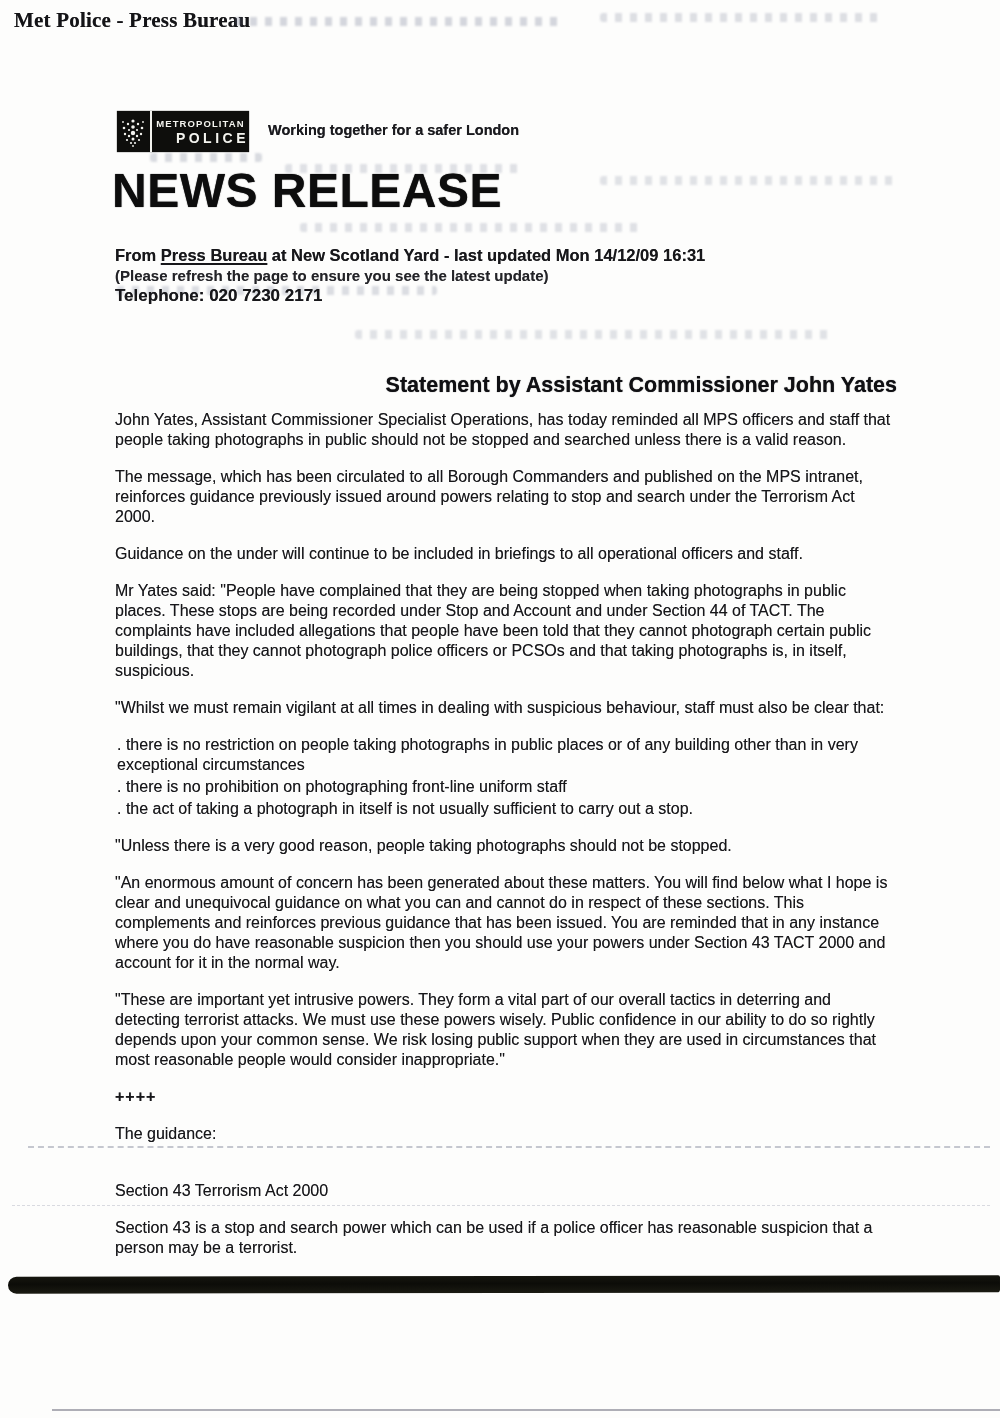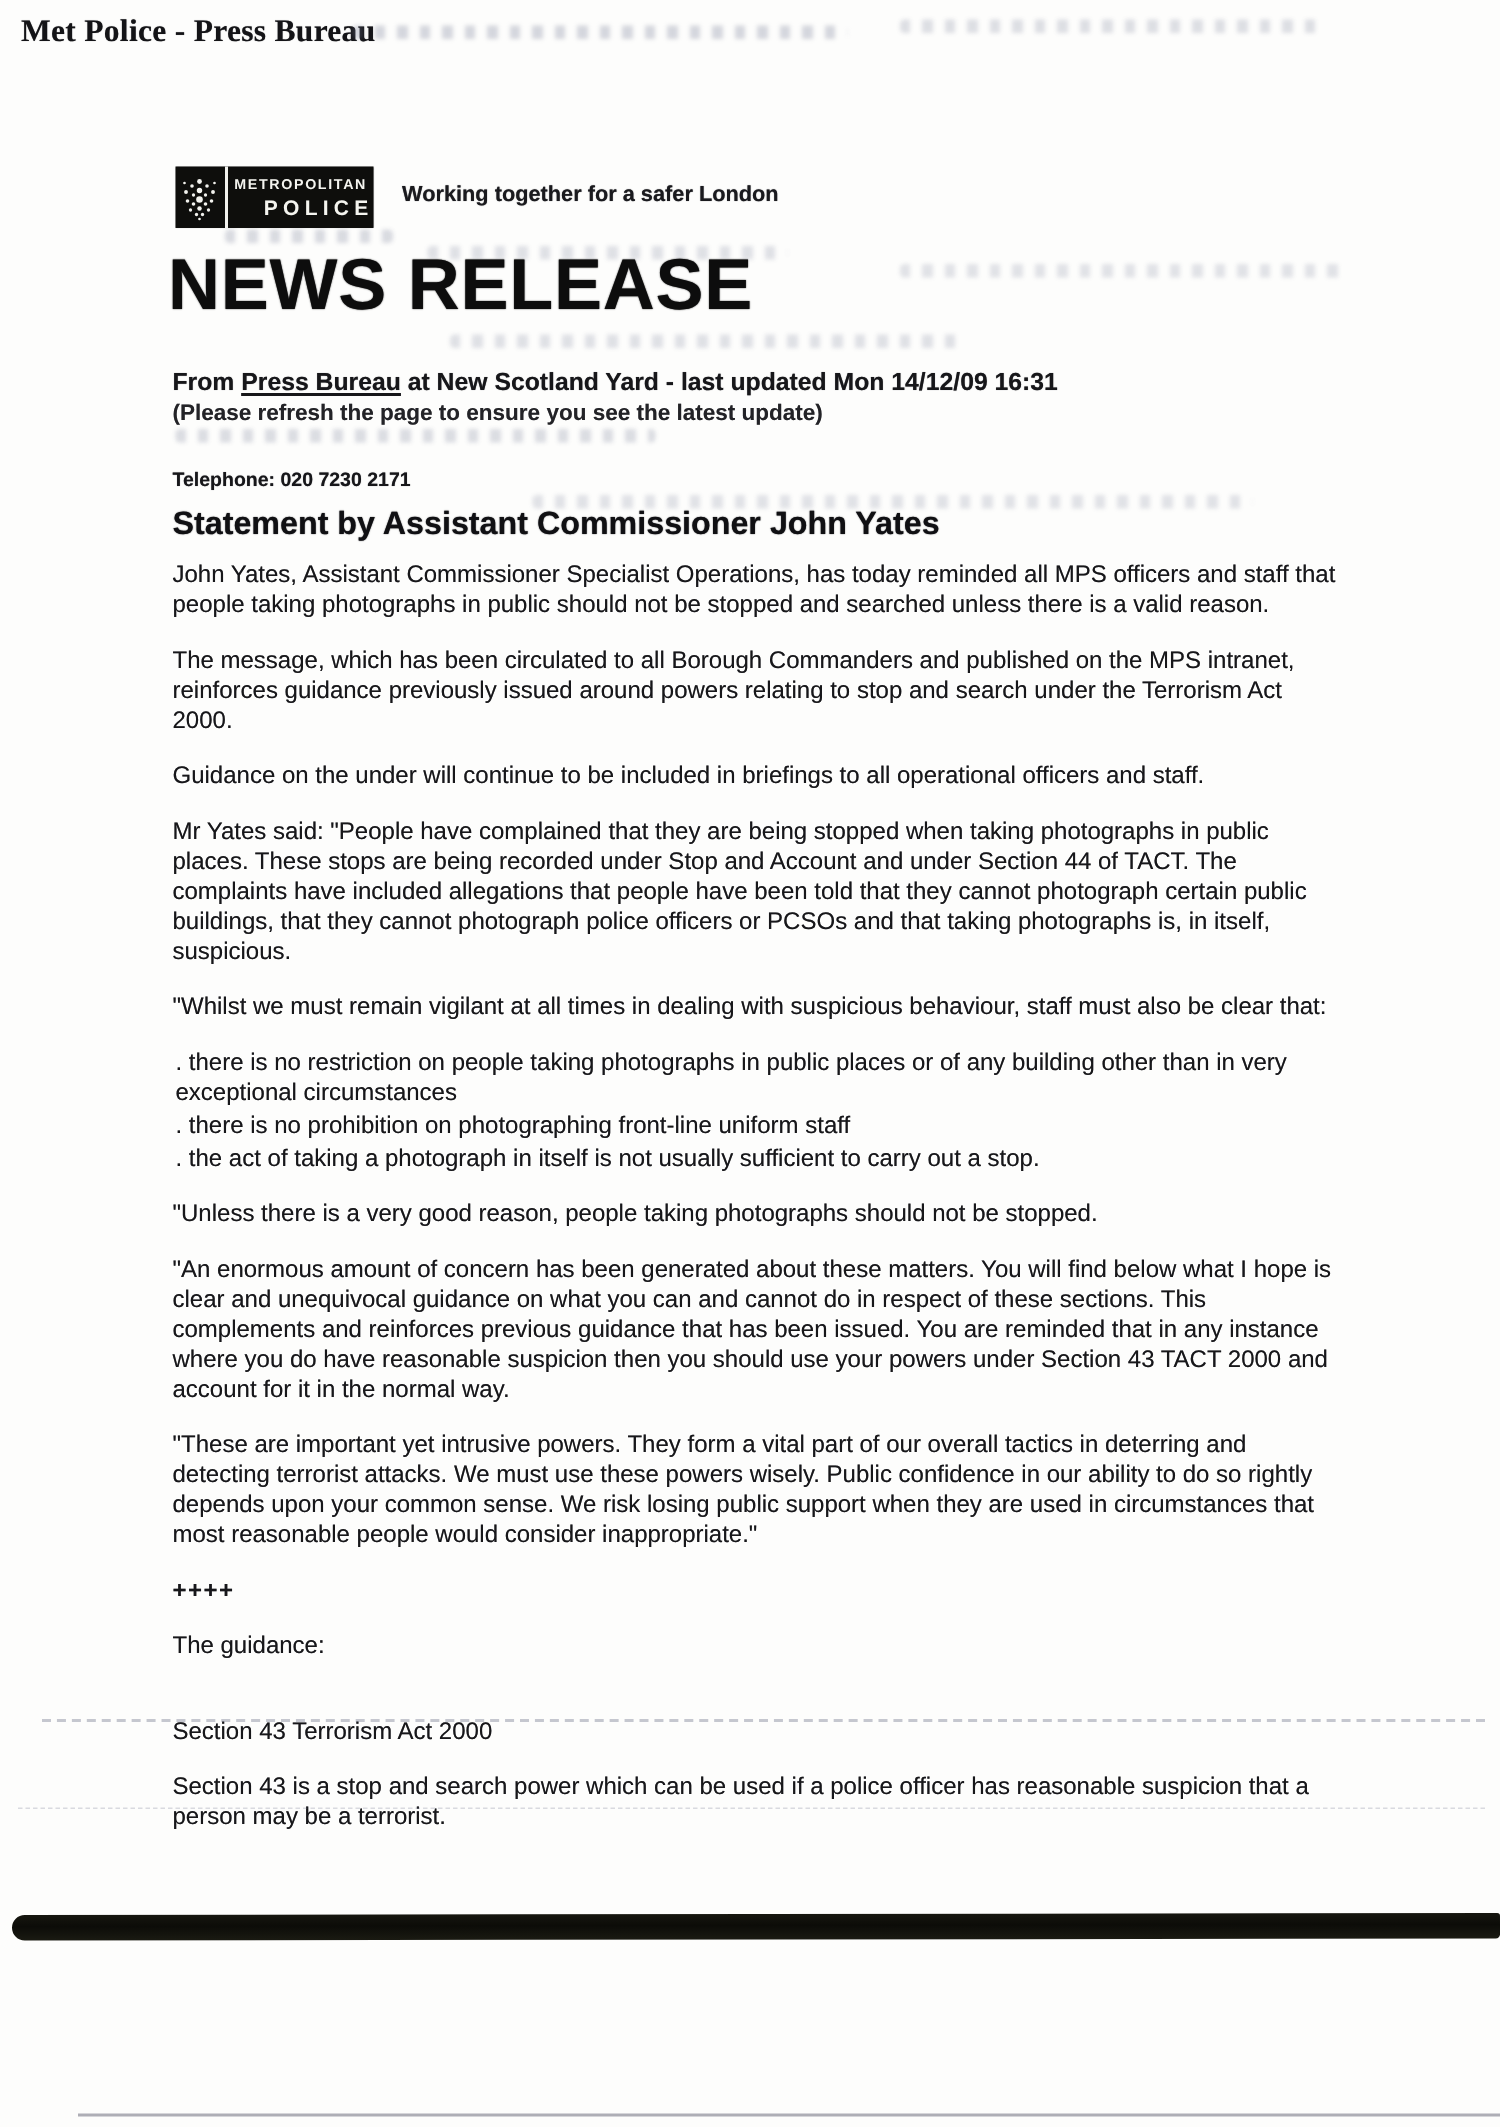--- a/index.html
+++ b/index.html
@@ -57,36 +57,37 @@
     text-shadow:0 0 0.5px rgba(20,20,25,.7);
   }
   .from-link { text-decoration:underline; text-decoration-thickness:2px; text-underline-offset:2px; }
   .refresh-note {
     position:absolute; left:115px; top:267px;
     font-size:15px; font-weight:bold; color:#232327;
     text-shadow:0 0 0.3px rgba(20,20,25,.4);
     filter:blur(.25px);
   }
   .telephone {
-    position:absolute; left:115px; top:312px;
-    font-size:13px; font-weight:bold;
+    position:absolute; left:115px; top:286px;
+    font-size:17px; font-weight:bold;
     text-shadow:0 0 0.5px rgba(20,20,25,.7);
   }
   .content {
     position:absolute; left:115px; top:336px; width:782px;
     font-size:16px; line-height:20px;
     text-shadow:0 0 0.4px rgba(20,20,25,.55);
     filter:blur(.15px);
   }
   .statement-heading {
-    text-align:left;
+    text-align:right;
     font-size:21.5px; font-weight:bold; line-height:26px;
     margin-bottom:12px;
     color:#101013;
     text-shadow:0 0 0.8px rgba(10,10,15,.85);
+    margin-top:36px;
   }
   .para { margin-bottom:17px; }
   .bullets { margin-bottom:17px; }
   .bullet { margin:2px; }
   .separator-marks { margin-bottom:17px; font-weight:bold; letter-spacing:1px; }
   .guidance-label { margin-bottom:37px; }
   .section-heading { margin-bottom:17px; }
   
   .ghost {
     position:absolute; height:9px;

